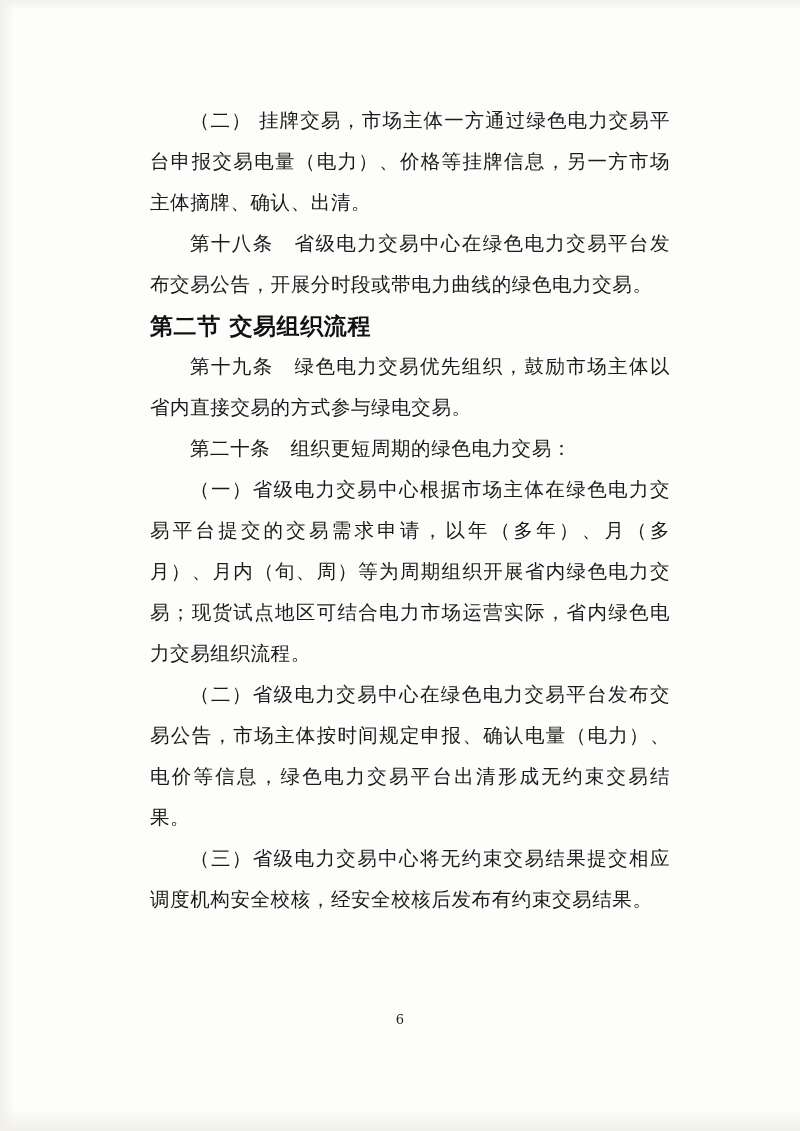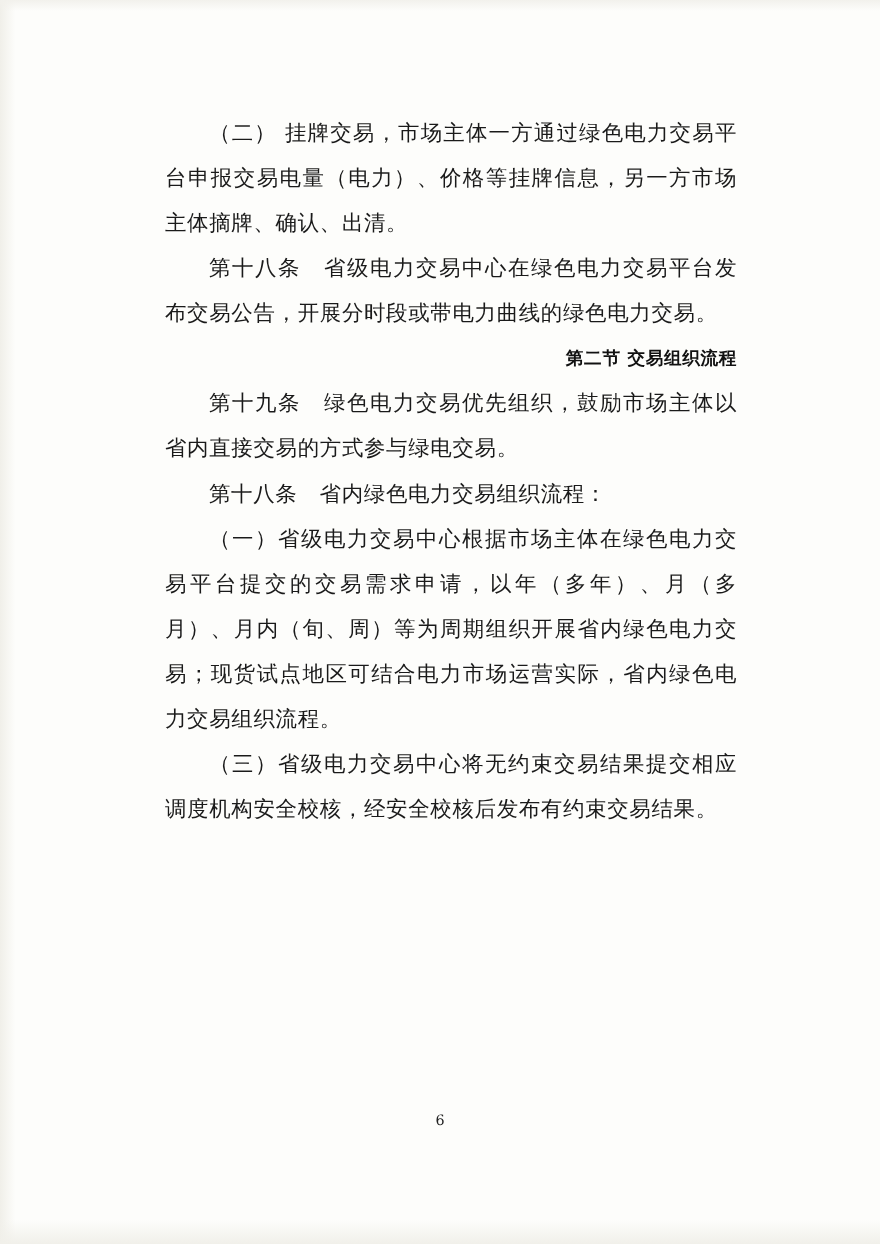--- a/index.html
+++ b/index.html
@@ -31,25 +31,25 @@
     color: #1a1a1a;
     text-align: justify;
     text-justify: inter-ideograph;
     margin: 0 0 0 0;
     font-family: "DejaVu Serif", serif;
   }
   .indent {
     text-indent: 40px;
   }
   .section-heading {
-    font-size: 16px;
+    font-size: 23px;
     line-height: 41px;
     letter-spacing: 0.6px;
     color: #111111;
-    text-align: right;
+    text-align: left;
     font-weight: bold;
     margin: 0;
     font-family: "DejaVu Serif", serif;
   }
   .page-number {
     position: absolute;
     left: 0;
     right: 0;
     top: 1012px;
     text-align: center;
@@ -88,24 +88,25 @@
   <div class="page-inner">
 
     <p class="para indent">（二） 挂牌交易，市场主体一方通过绿色电力交易平台申报交易电量（电力）、价格等挂牌信息，另一方市场主体摘牌、确认、出清。</p>
 
     <p class="para indent">第十八条　省级电力交易中心在绿色电力交易平台发布交易公告，开展分时段或带电力曲线的绿色电力交易。</p>
 
     <p class="section-heading">第二节  交易组织流程</p>
 
     <p class="para indent">第十九条　绿色电力交易优先组织，鼓励市场主体以省内直接交易的方式参与绿电交易。</p>
 
-    <p class="para indent">第十八条　省内绿色电力交易组织流程：</p>
+    <p class="para indent">第二十条　组织更短周期的绿色电力交易：</p>
 
     <p class="para indent">（一）省级电力交易中心根据市场主体在绿色电力交易平台提交的交易需求申请，以年（多年）、月（多月）、月内（旬、周）等为周期组织开展省内绿色电力交易；现货试点地区可结合电力市场运营实际，省内绿色电力交易组织流程。</p>
 
+    <p class="para indent">（二）省级电力交易中心在绿色电力交易平台发布交易公告，市场主体按时间规定申报、确认电量（电力）、电价等信息，绿色电力交易平台出清形成无约束交易结果。</p>
 
     <p class="para indent">（三）省级电力交易中心将无约束交易结果提交相应调度机构安全校核，经安全校核后发布有约束交易结果。</p>
 
 
 
   </div>
 
   <div class="page-number">6</div>
 </div>
 

